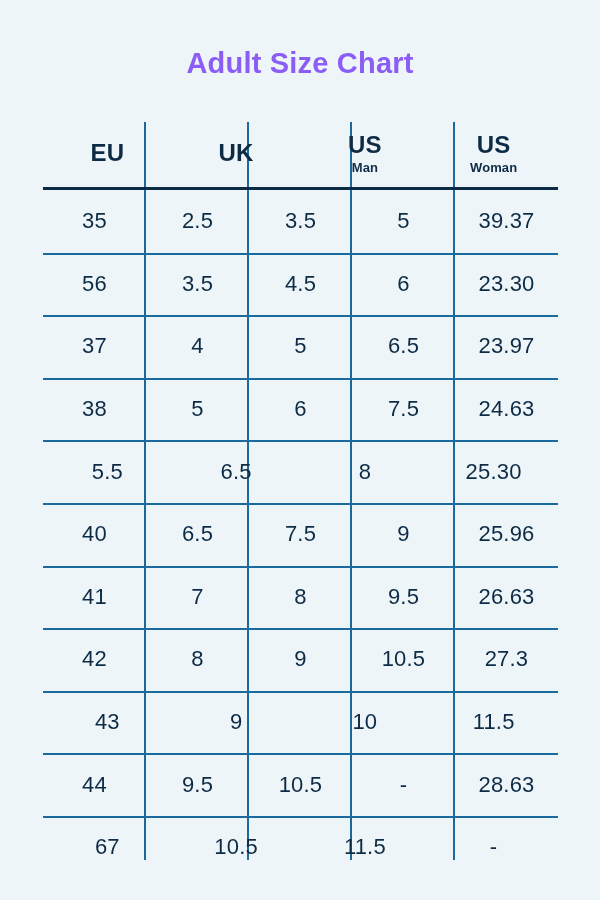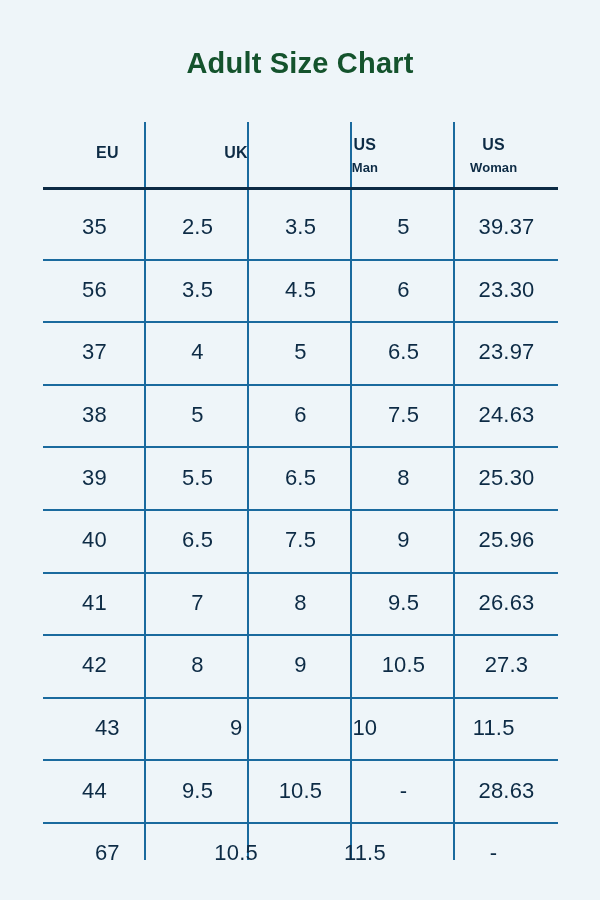--- a/index.html
+++ b/index.html
@@ -23,21 +23,21 @@
   
   #chart-title {
     position: absolute;
     left: 0;
     top: 44px;
     width: 600px;
     text-align: center;
     font-size: 29px;
     font-weight: bold;
     letter-spacing: 0.2px;
-    color: #14532d;
+    color: #8b5cf6;
     line-height: 38px;
   }
 
   
   #size-table {
     position: absolute;
     left: 43px;
     top: 118px;
     width: 515px;
     height: 742px;
@@ -67,21 +67,21 @@
   }
   .head-cell {
     flex: 1 1 20%;
     display: flex;
     flex-direction: column;
     align-items: center;
     justify-content: center;
     color: #0d2b45;
   }
   .head-main {
-    font-size: 16px;
+    font-size: 24px;
     font-weight: bold;
     line-height: 27px;
     letter-spacing: 0.2px;
   }
   .head-sub {
     font-size: 13px;
     font-weight: bold;
     line-height: 15px;
     margin-top: 2px;
     letter-spacing: 0.1px;
@@ -94,21 +94,21 @@
     top: 69px;
     width: 515px;
     height: 3px;
     background: #0d2b45;
   }
 
   
   #table-body {
     position: absolute;
     left: 0;
-    top: 78px;
+    top: 72px;
     width: 515px;
     text-align: right;
   }
   .data-row {
     position: relative;
     height: 62.6px;
     display: flex;
   }
   .data-row + .data-row::before {
     content: "";
@@ -185,21 +185,20 @@
           <div class="data-cell">23.97</div>
         </div>
         <div class="data-row">
           <div class="data-cell">38</div>
           <div class="data-cell">5</div>
           <div class="data-cell">6</div>
           <div class="data-cell">7.5</div>
           <div class="data-cell">24.63</div>
         </div>
         <div class="data-row">
-          <div class="data-cell">39</div>
           <div class="data-cell">5.5</div>
           <div class="data-cell">6.5</div>
           <div class="data-cell">8</div>
           <div class="data-cell">25.30</div>
         </div>
         <div class="data-row">
           <div class="data-cell">40</div>
           <div class="data-cell">6.5</div>
           <div class="data-cell">7.5</div>
           <div class="data-cell">9</div>

